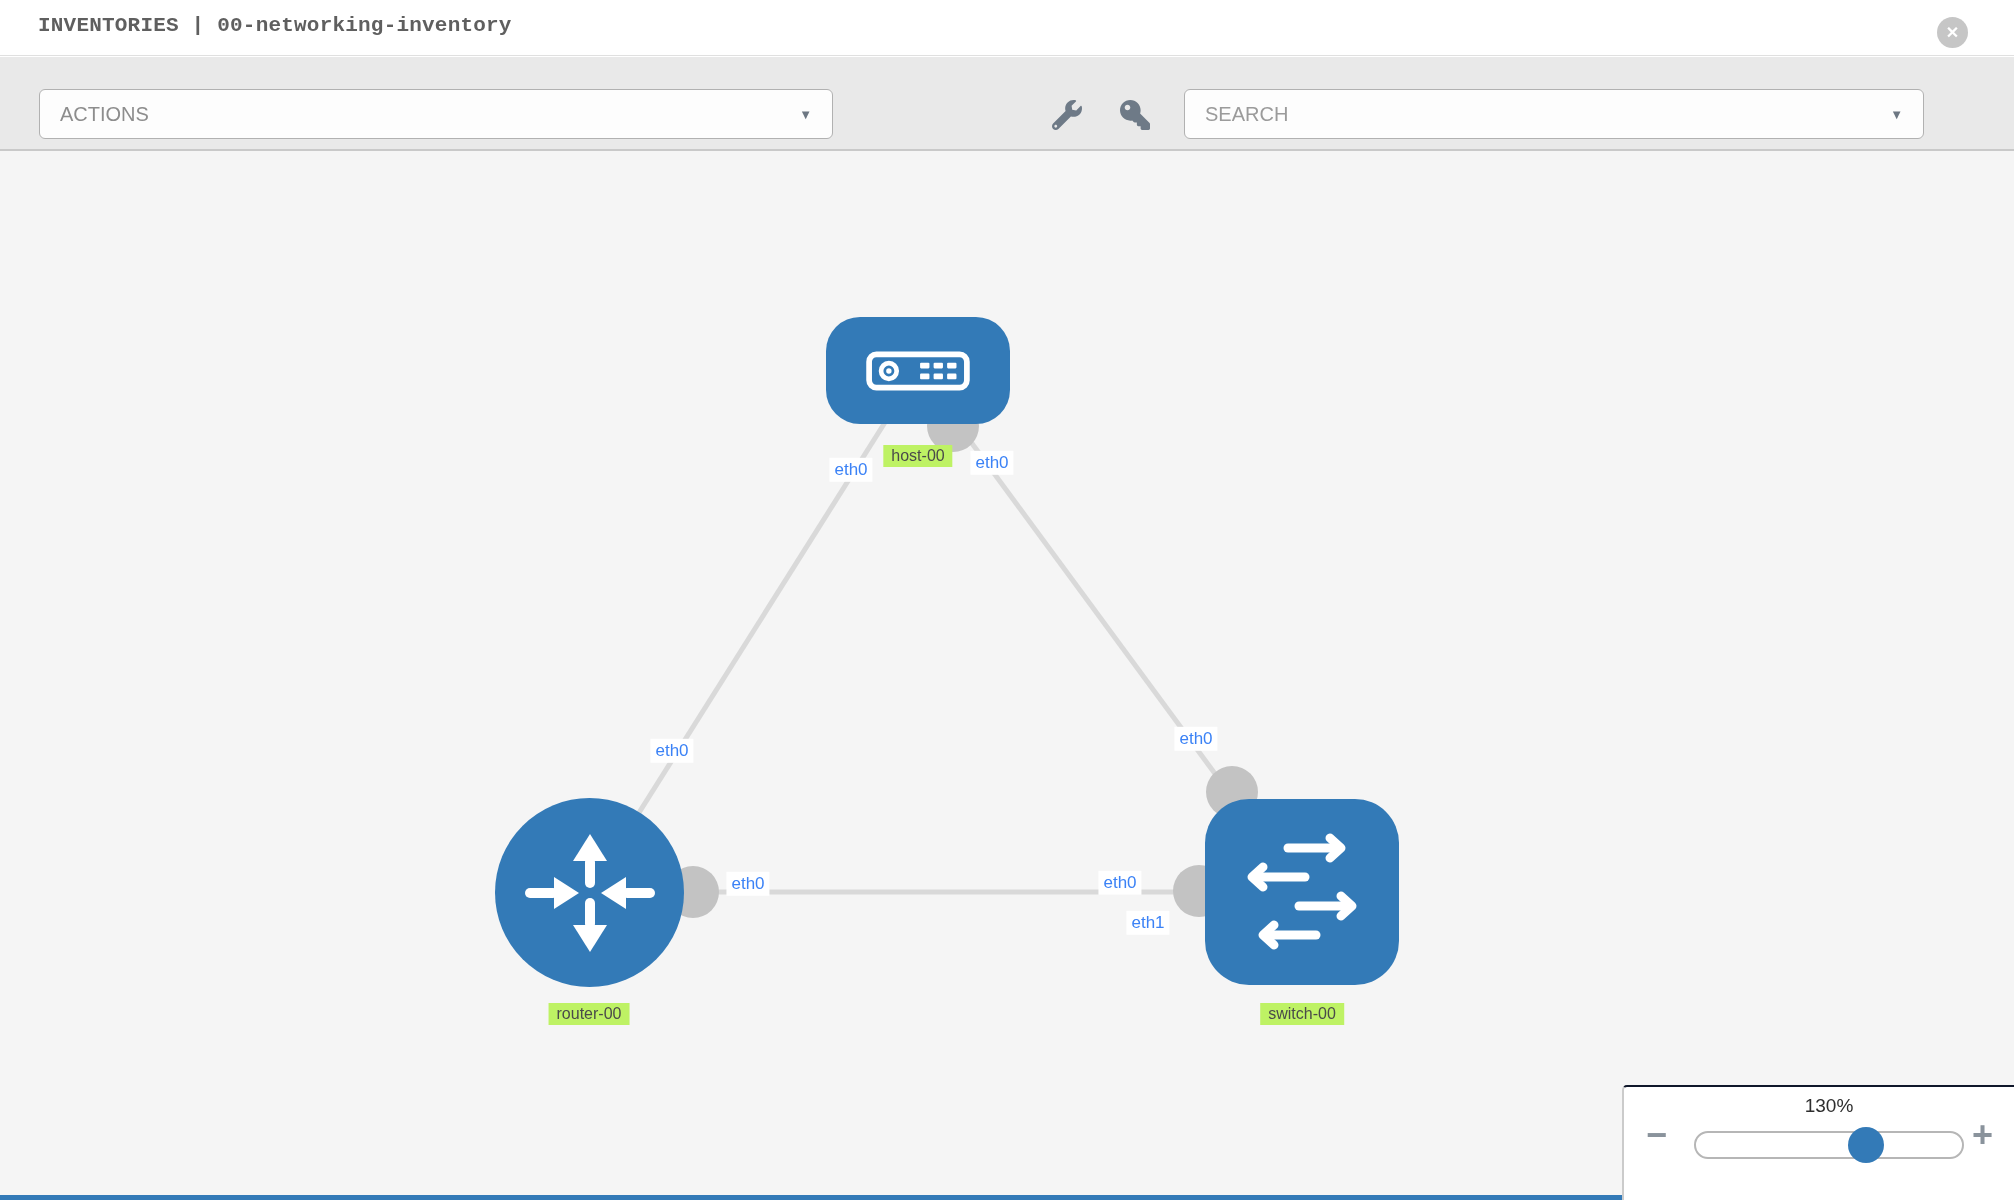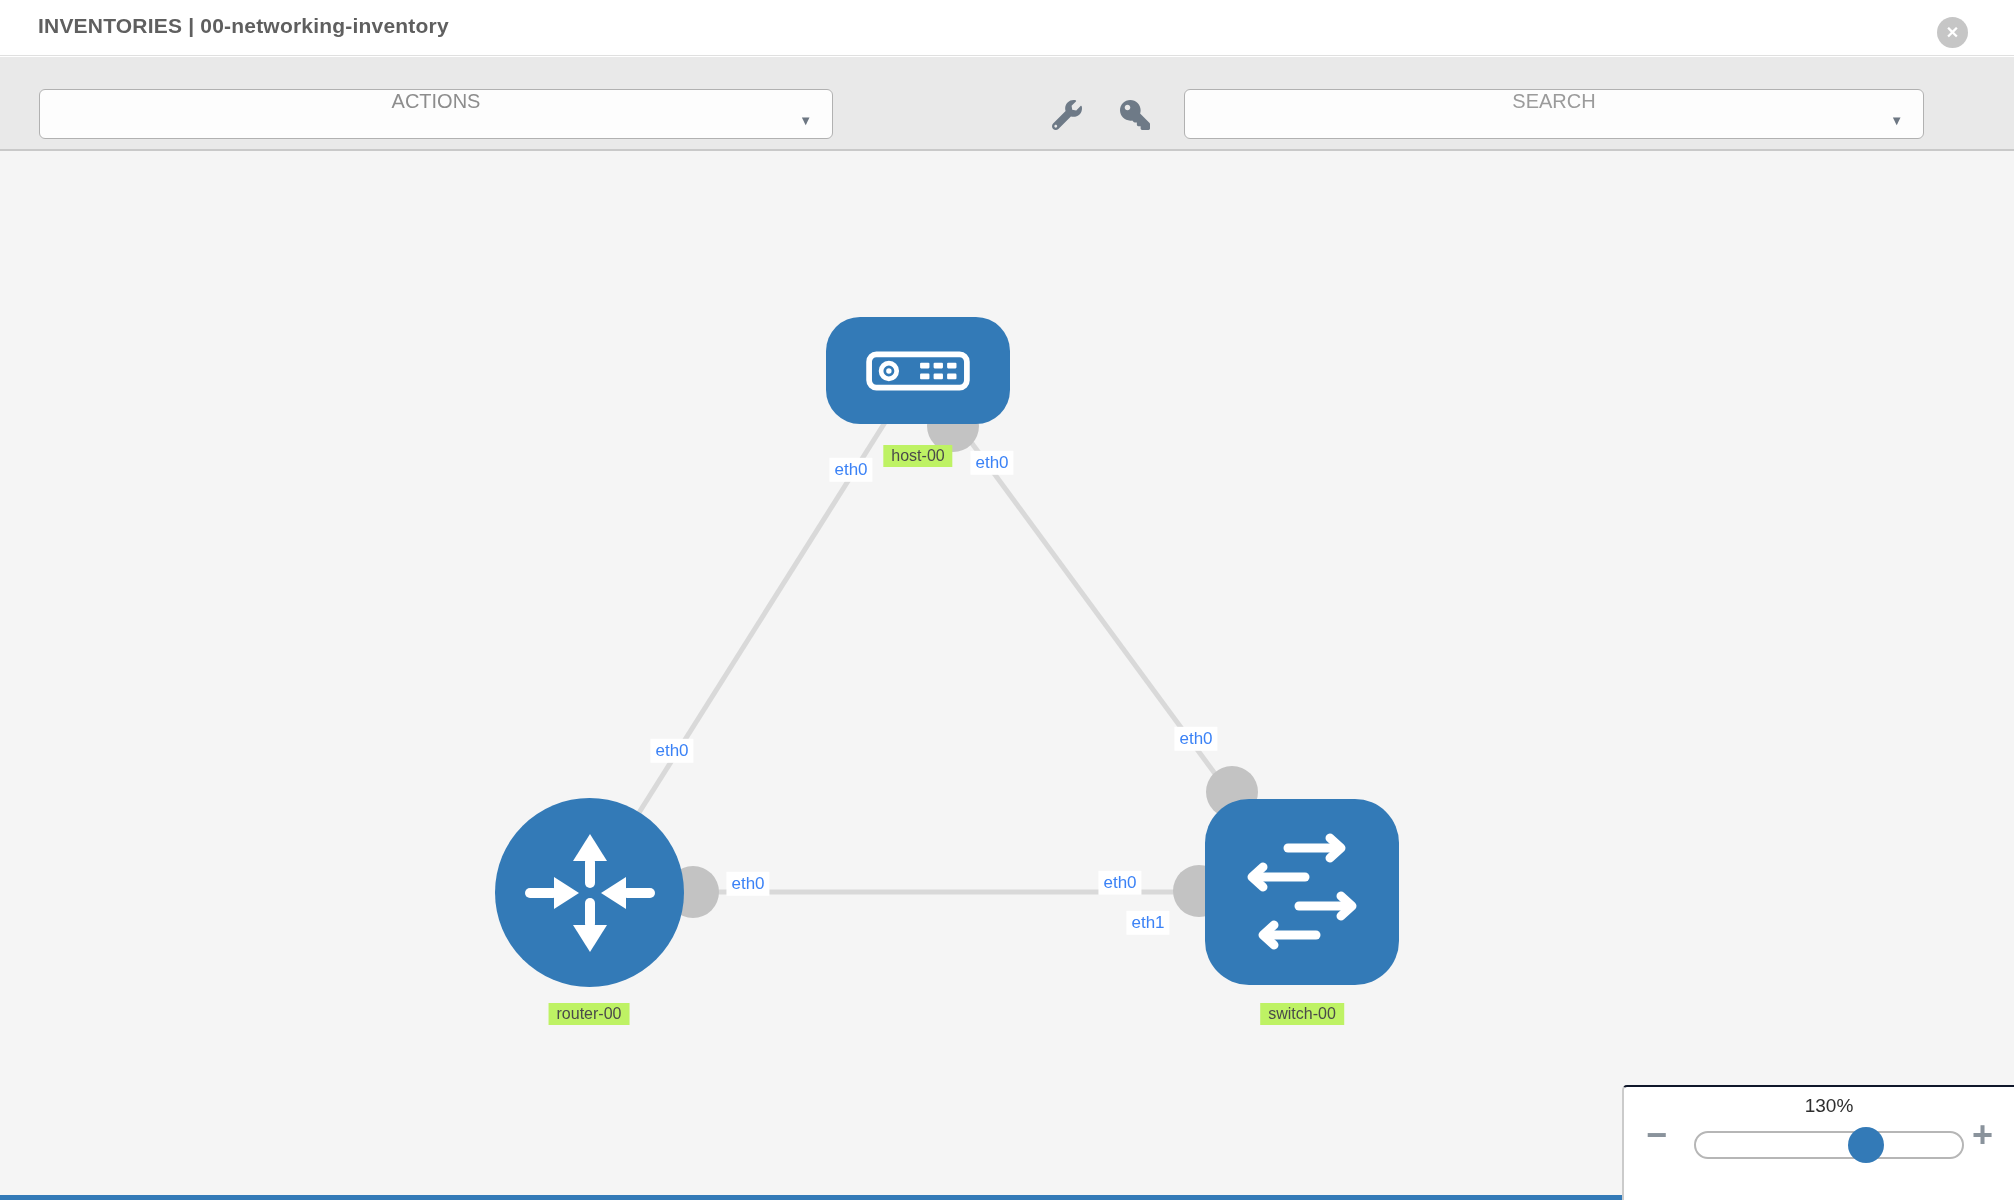--- a/index.html
+++ b/index.html
@@ -4,28 +4,28 @@
 <style>
   * { box-sizing: border-box; }
   html,body { margin:0; padding:0; }
   body {
     width:2014px; height:1200px; position:relative; overflow:hidden;
     font-family:"Liberation Sans", sans-serif; background:#ffffff;
   }
 
   
   .header { position:absolute; top:0; left:0; right:0; height:56px; background:#fff; border-bottom:1px solid #e0e0e0; }
-  .page-title { position:absolute; left:38px; top:14px; font-size:21px; font-weight:700; color:#5f5f5f; letter-spacing:.2px; }
+  .page-title { position:absolute; left:38px; top:14px; font-size:21px; font-weight:700; color:#5f5f5f; letter-spacing:.2px;font-family:Liberation Mono, monospace; }
   .close-btn { position:absolute; right:46px; top:17px; width:31px; height:31px; border-radius:50%;
     background:#c6c6c6; color:#fff; font-size:16px; font-weight:900; display:flex; align-items:center; justify-content:center; cursor:pointer; }
 
   
   .toolbar { position:absolute; top:57px; left:0; right:0; height:94px; background:#e9e9e9; border-bottom:2px solid #c9c9c9; }
   .combo { position:absolute; top:32px; height:50px; background:#fdfdfd; border:1px solid #b1b1b1; border-radius:6px;
-    display:flex; align-items:center; padding:0 20px; font-size:20px; cursor:pointer;flex-direction:column; }
+    display:flex; align-items:center; padding:0 20px; font-size:20px; cursor:pointer; }
   .combo-actions { left:39px; width:794px; color:#8d8d8d; }
   .combo-search  { left:1184px; width:740px; color:#9b9b9b; }
   .caret { margin-left:auto; font-size:13px; color:#6d7783; }
   .tool-btn { position:absolute; top:39px; width:38px; height:38px; display:flex; align-items:center; justify-content:center; cursor:pointer; }
   .tool-wrench { left:1048px; }
   .tool-key { left:1116px; }
   .tool-btn svg { width:30px; height:30px; fill:#6e7a87; }
 
   
   .canvas { position:absolute; top:151px; left:0; right:0; bottom:0; background:#f5f5f5; overflow:hidden; }

